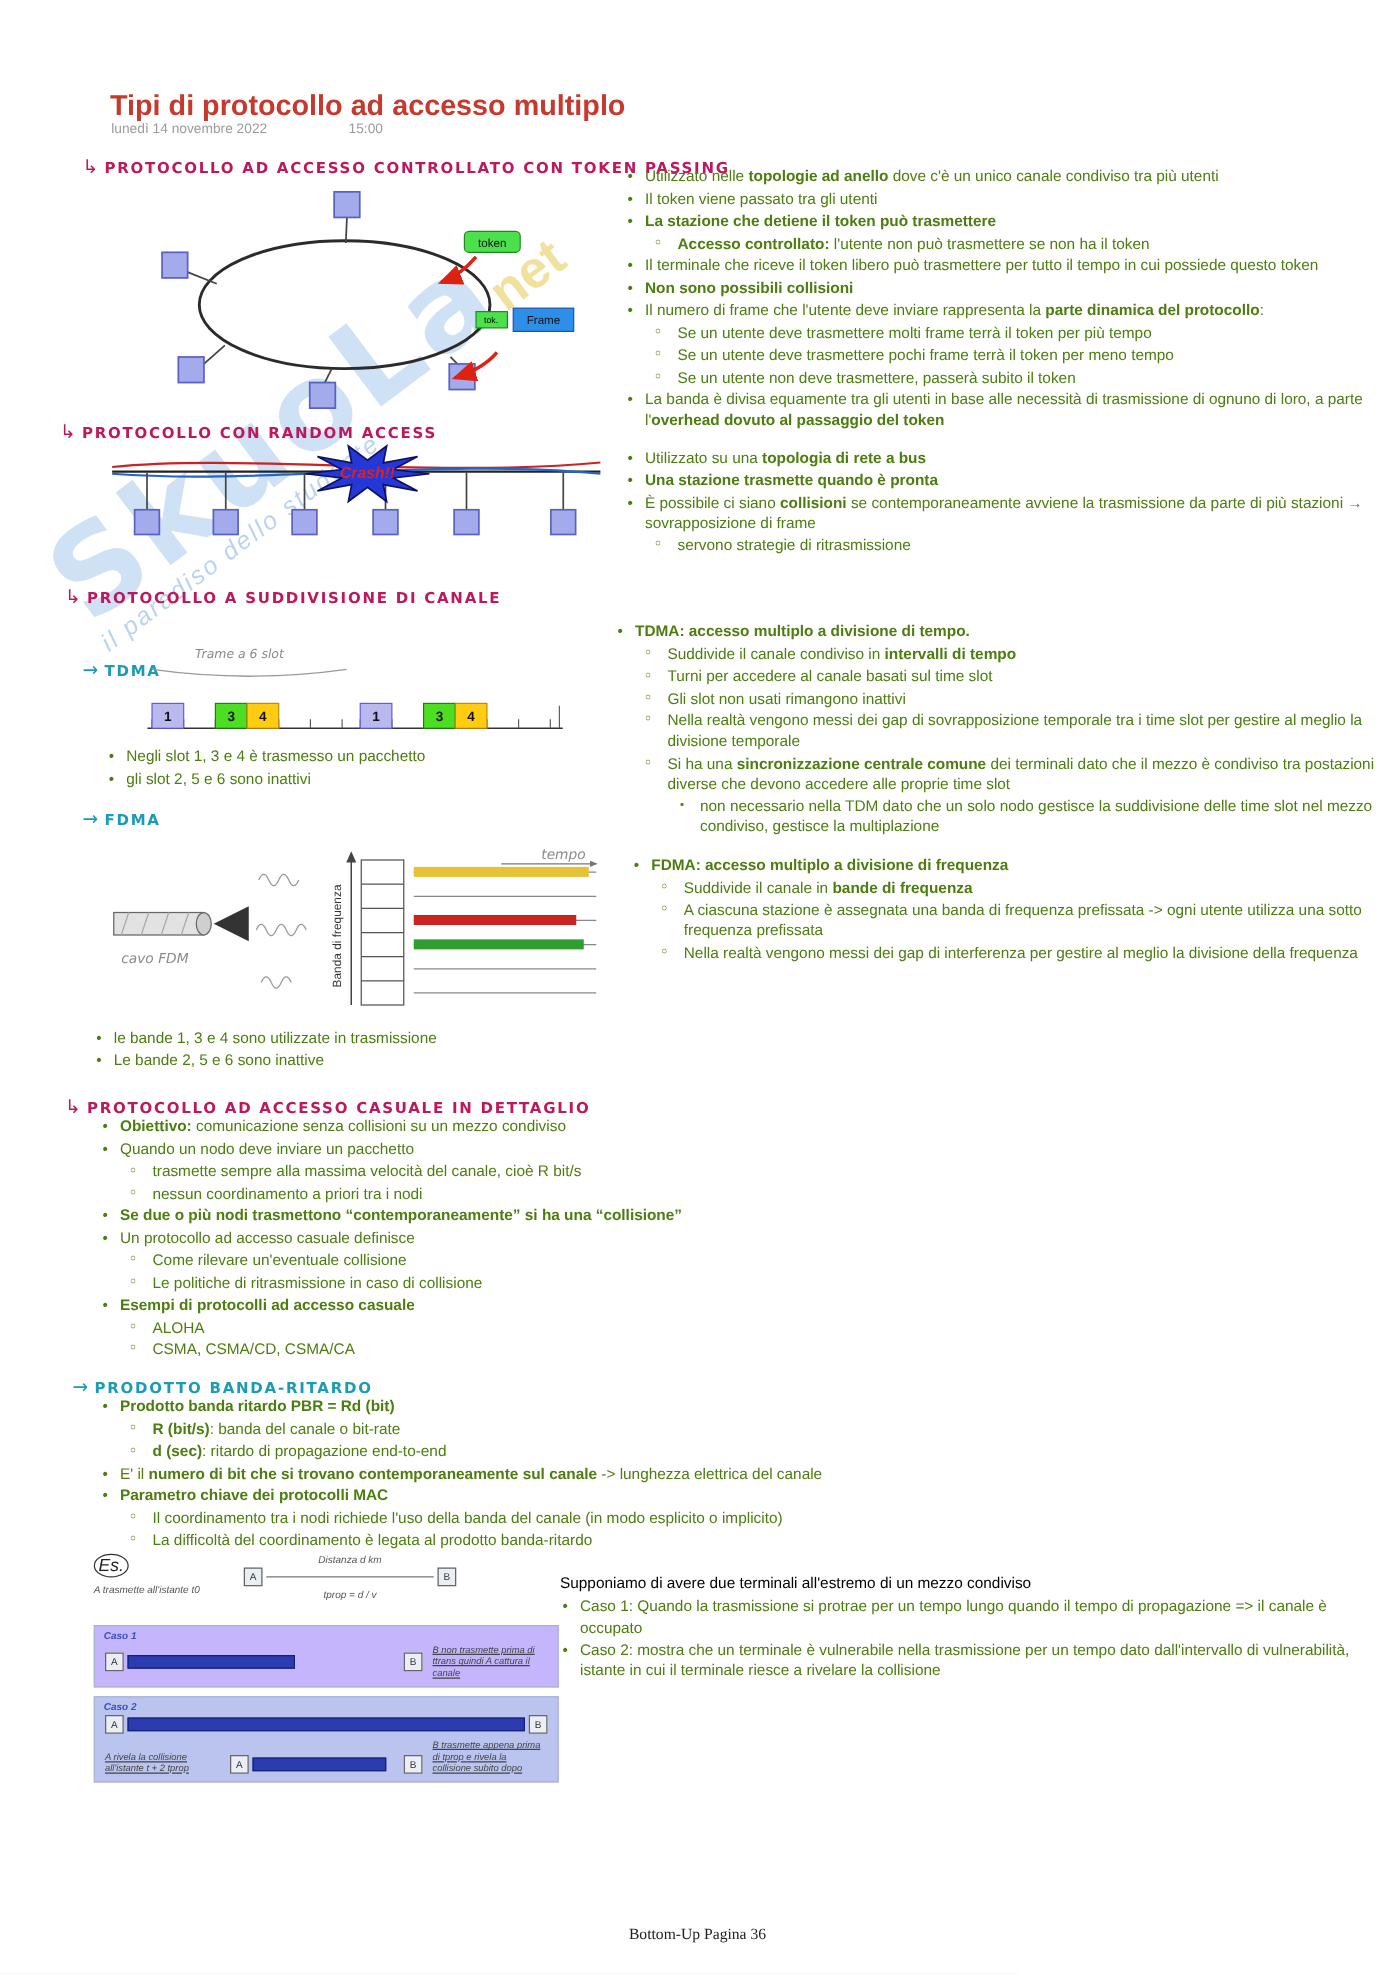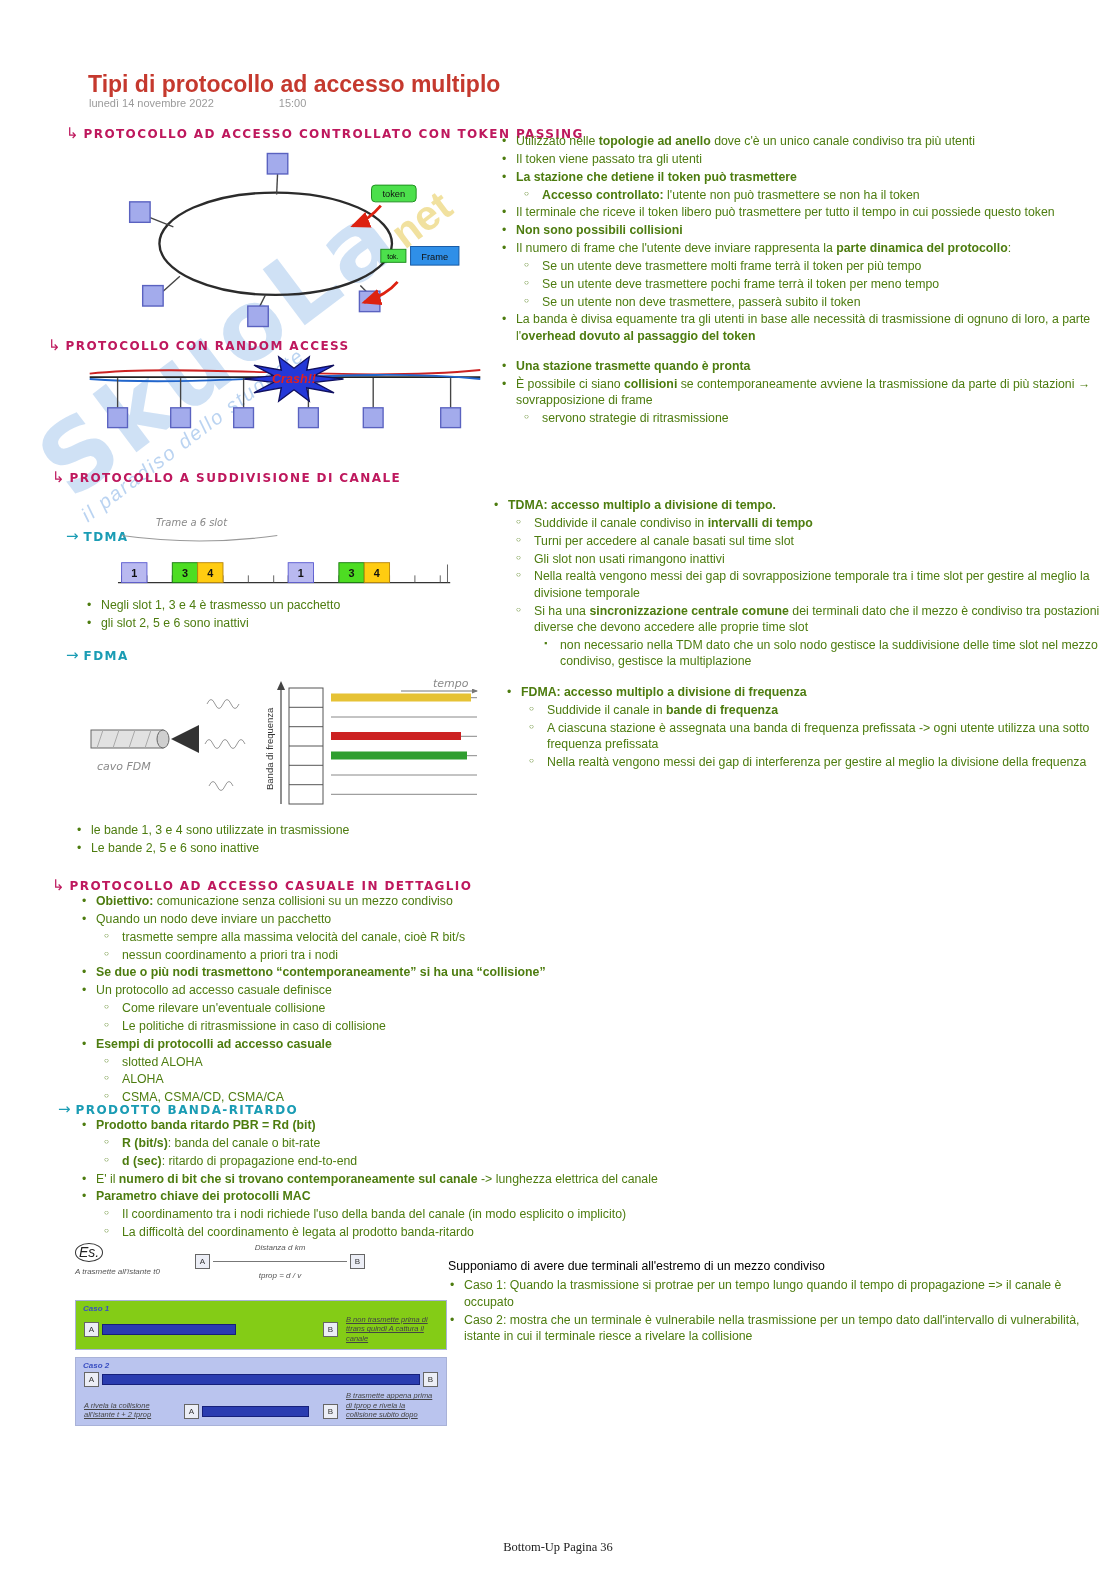--- a/index.html
+++ b/index.html
@@ -54,21 +54,21 @@
             line-height:17px;font-size:14px;font-style:italic;color:#222;}
   .es-head{position:relative;height:50px;}
   .es-topnote{position:absolute;left:0;top:24px;width:95px;line-height:1.25;font-style:italic;}
   .es-dist{position:absolute;left:120px;top:0;width:170px;text-align:center;}
   .es-dist-label{font-style:italic;}
   .es-dist-row{display:flex;align-items:center;gap:3px;margin:2px 0;}
   .es-dist-line{flex:1;border-top:1px solid #777;}
   .es-formula{font-style:italic;}
   .es-nodebox{display:inline-block;width:13px;height:13px;border:1px solid #666;background:#eceef6;
               font-size:8px;line-height:13px;text-align:center;color:#333;flex:none;}
-  .es-panel{position:relative;background:#84cc16;border:1px solid #a9b2d8;margin-top:7px;
+  .es-panel{position:relative;background:#c4b5fd;border:1px solid #a9b2d8;margin-top:7px;
             padding:14px 8px 6px 8px;}
   .es-panel.tall{background:#bac4ee;}
   .es-caso{position:absolute;left:7px;top:3px;color:#3a4fc2;font-style:italic;font-weight:bold;}
   .es-body{display:flex;gap:8px;align-items:center;}
   .es-body.col{flex-direction:column;align-items:stretch;gap:4px;}
   .es-track{display:flex;align-items:center;gap:3px;flex:1;}
   .es-bar{height:9px;background:#2a3cb0;border:1px solid #16207a;}
   .w55{width:52%;}
   .w85{width:92%;flex:1;}
   .w70{width:68%;}
@@ -156,20 +156,21 @@
     <rect class="node" x="98" y="62" width="22" height="22"></rect>
     <rect class="node" x="168" y="62" width="22" height="22"></rect>
     <rect class="node" x="240" y="62" width="22" height="22"></rect>
     <rect class="node" x="312" y="62" width="22" height="22"></rect>
     <rect class="node" x="398" y="62" width="22" height="22"></rect>
     <polygon points="290,30 257.8,33.7 279.5,45.3 249.1,39.7 252,54.7 235,42 218,54.7 220.9,39.7 190.5,45.3 212.2,33.7 180,30 212.2,26.3 190.5,14.7 220.9,20.3 218,5.3 235,18 252,5.3 249.1,20.3 279.5,14.7 257.8,26.3" fill="#2438d8" stroke="#101060" stroke-width="1.5"></polygon>
     <text class="crash" x="235" y="34">Crash!!</text>
   </svg>
 
   <ul class="abs bullets" style="left:500px;top:358px;width:610px;">
+      <li class="lvl0"><span>Utilizzato su una </span><span class="b">topologia di rete a bus</span></li>
       <li class="lvl0"><span class="b">Una stazione trasmette quando è pronta</span></li>
       <li class="lvl0"><span>È possibile ci siano </span><span class="b">collisioni</span><span> se contemporaneamente avviene la trasmissione da parte di più stazioni → sovrapposizione di frame</span></li>
       <li class="lvl1"><span>servono strategie di ritrasmissione</span></li>
     </ul>
 
   <div class="abs hw blue" style="left:52px;top:468px;">
     <span class="pfx">↳</span><span>PROTOCOLLO A SUDDIVISIONE DI CANALE</span>
   </div>
 
   <div class="abs hw teal" style="left:66px;top:527px;">
@@ -292,21 +293,20 @@
   <ul class="abs bullets" style="left:80px;top:893px;width:930px;">
       <li class="lvl0"><span class="b">Obiettivo:</span><span> comunicazione senza collisioni su un mezzo condiviso</span></li>
       <li class="lvl0"><span>Quando un nodo deve inviare un pacchetto</span></li>
       <li class="lvl1"><span>trasmette sempre alla massima velocità del canale, cioè R bit/s</span></li>
       <li class="lvl1"><span>nessun coordinamento a priori tra i nodi</span></li>
       <li class="lvl0"><span class="b">Se due o più nodi trasmettono “contemporaneamente” si ha una “collisione”</span></li>
       <li class="lvl0"><span>Un protocollo ad accesso casuale definisce</span></li>
       <li class="lvl1"><span>Come rilevare un'eventuale collisione</span></li>
       <li class="lvl1"><span>Le politiche di ritrasmissione in caso di collisione</span></li>
       <li class="lvl0"><span class="b">Esempi di protocolli ad accesso casuale</span></li>
-      <li class="lvl1"><span>slotted ALOHA</span></li>
       <li class="lvl1"><span>ALOHA</span></li>
       <li class="lvl1"><span>CSMA, CSMA/CD, CSMA/CA</span></li>
     </ul>
 
   <div class="abs hw teal" style="left:58px;top:1100px;">
     <span class="pfx">→</span><span>PRODOTTO BANDA-RITARDO</span>
   </div>
 
   <ul class="abs bullets" style="left:80px;top:1117px;width:950px;">
       <li class="lvl0"><span class="b">Prodotto banda ritardo  PBR = Rd (bit)</span></li>

